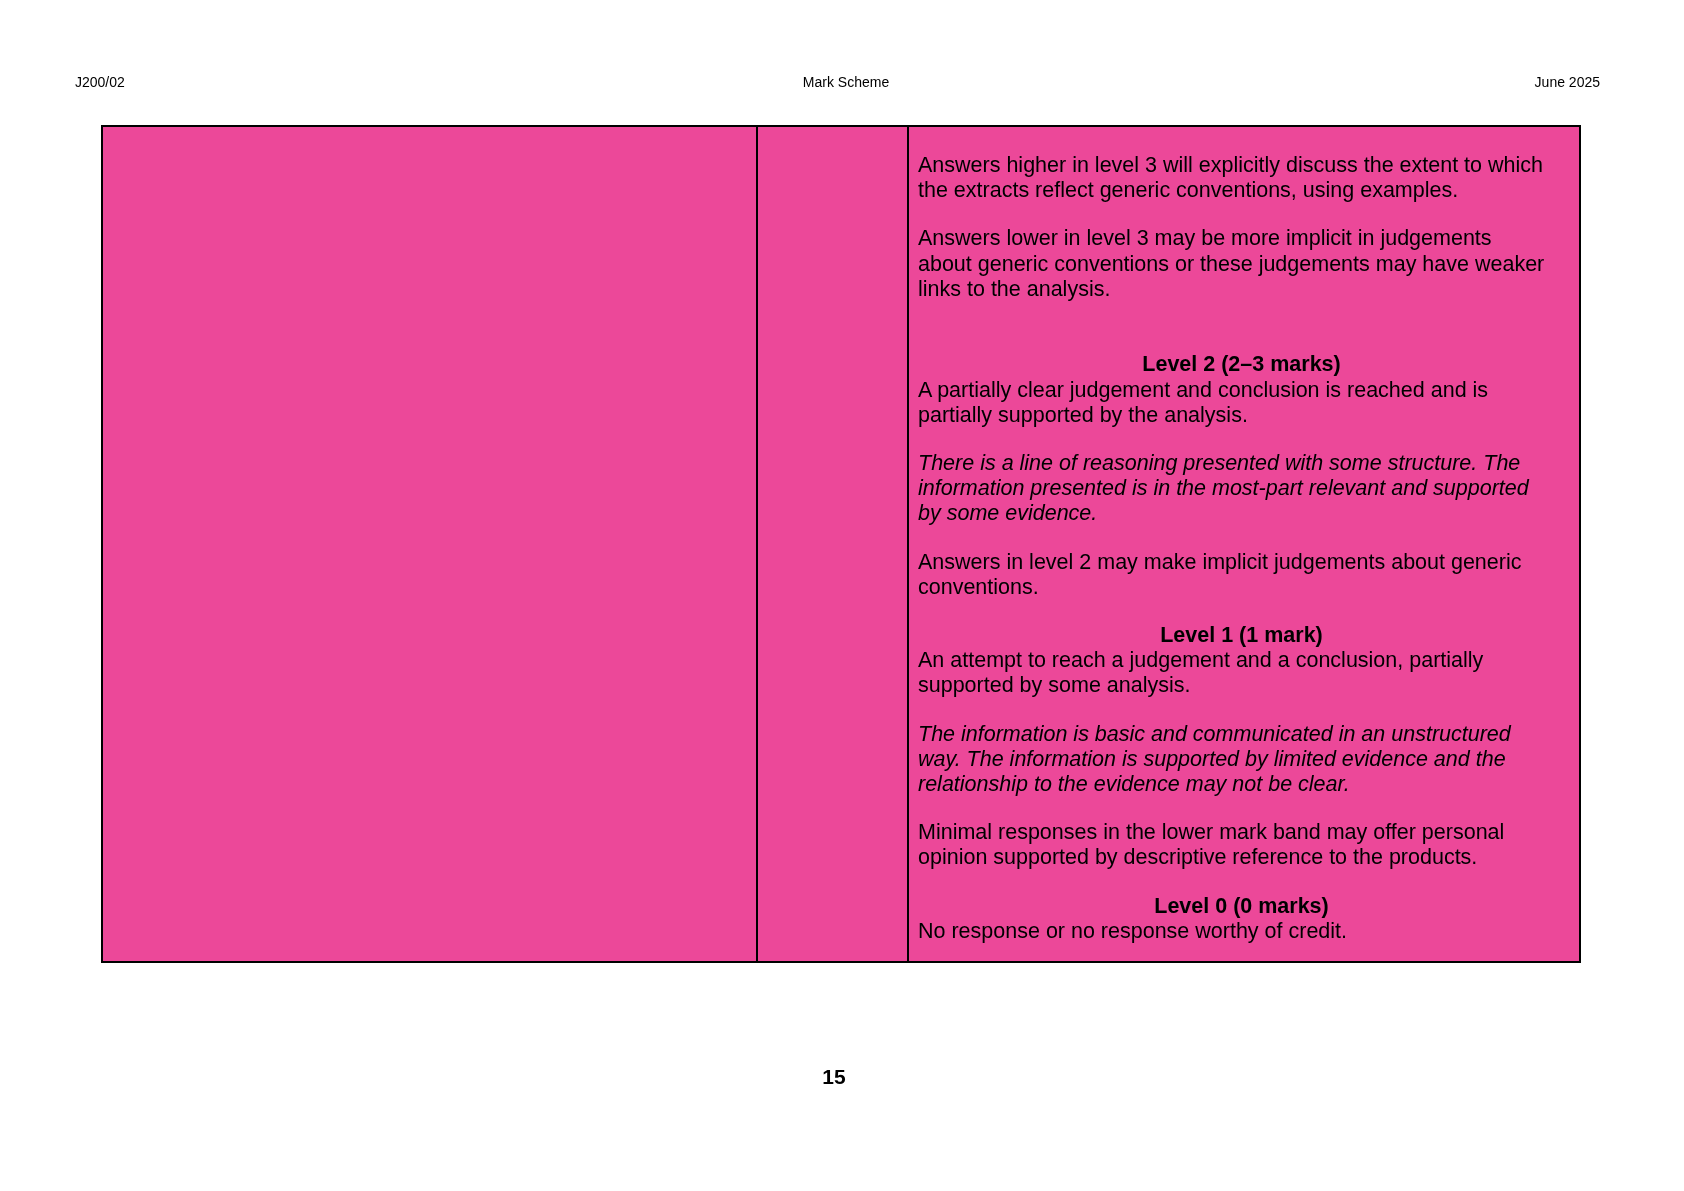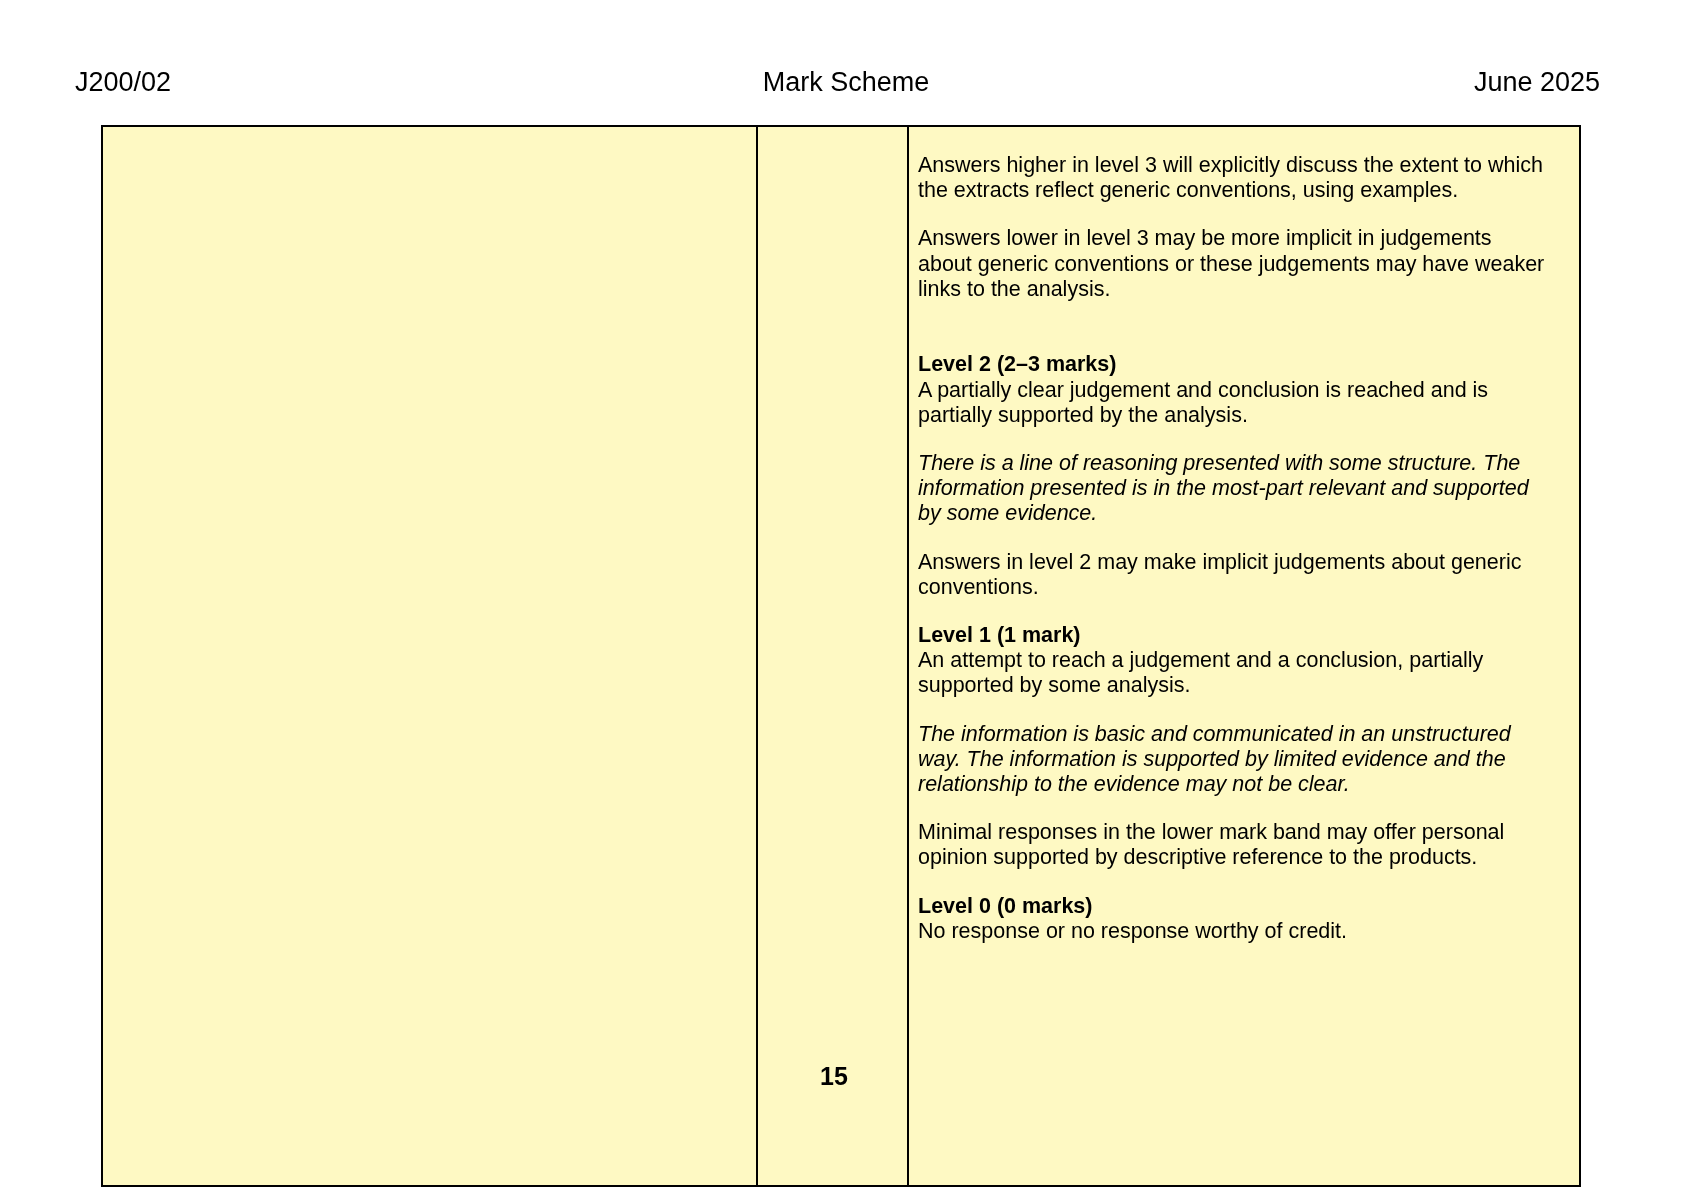--- a/index.html
+++ b/index.html
@@ -13,67 +13,67 @@
     width: 1684px;
     height: 1191px;
     background: #ffffff;
     color: #000000;
     font-family: "Liberation Sans", sans-serif;
     overflow: hidden;
   }
   .hdr {
     position: absolute;
     top: 70px;
-    font-size: 27px;
+    font-size: 14px;
     line-height: 25px;
     white-space: nowrap;
   }
   .hdr-left   { left: 75px; }
   .hdr-center { left: 8px; right: 0; text-align: center; }
   .hdr-right  { right: 84px; }
 
   .mark-table {
     position: absolute;
     left: 101px;
     top: 125px;
     width: 1480px;
-    height: 1062px;
+    height: 838px;
     border: 2px solid #000000;
     box-sizing: border-box;
     display: flex;
-    background: #fef9c3;
+    background: #ec4899;
   }
   .cell { box-sizing: border-box; height: 100%; }
   .cell-question {
     width: 655px;
     border-right: 2px solid #000000;
   }
   .cell-marks {
     width: 151px;
     border-right: 2px solid #000000;
   }
   .cell-guidance {
     flex: 1;
     padding: 26px 14px 2px 9px;
     font-size: 21.5px;
     line-height: 25.2px;
   }
   .para   { white-space: pre-line; }
-  .bold   { font-weight: bold; }
+  .bold   { font-weight: bold; text-align: center; }
   .italic { font-style: italic; }
   .gap1   { margin-top: 23px; }
   .gap2   { margin-top: 50.4px; }
 
   .footer {
     position: absolute;
     top: 1064px;
     left: 0;
     right: 16px;
     text-align: center;
-    font-size: 25px;
+    font-size: 21px;
     line-height: 25px;
     font-weight: bold;
   }
 </style>
 </head>
 <body>
 
 <div class="page">
 
   <div class="hdr hdr-left">J200/02</div>

